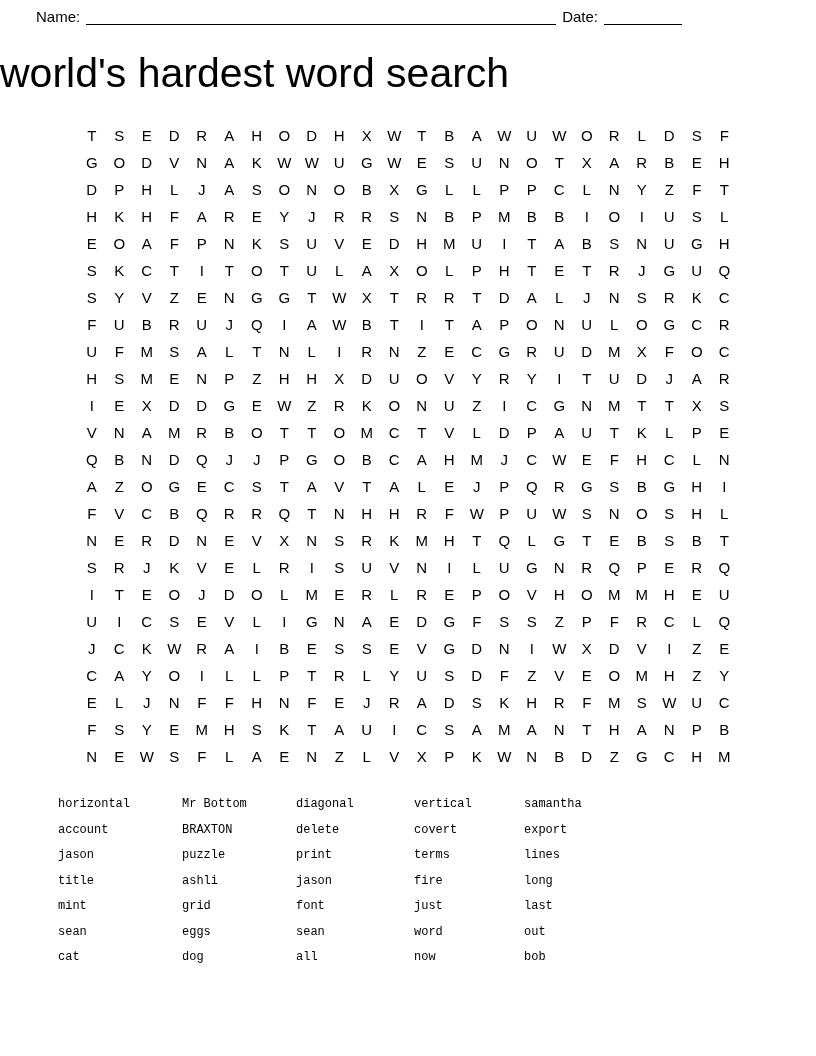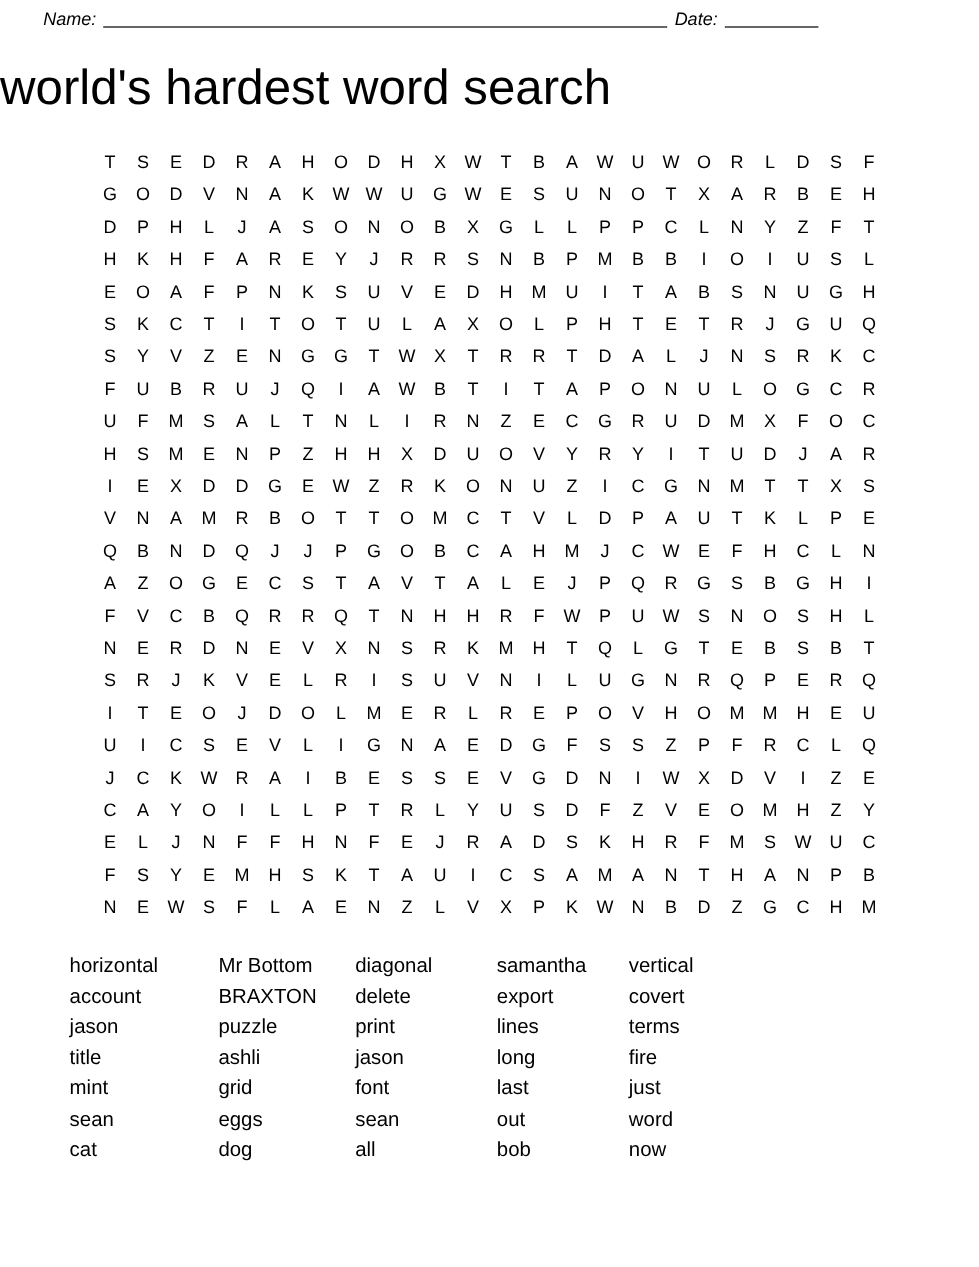--- a/index.html
+++ b/index.html
@@ -19,25 +19,24 @@
     width: 816px;
     height: 1056px;
     box-sizing: border-box;
     padding: 0;
     position: relative;
   }
 
   
   .meta-row {
     display: flex;
-    align-items: center;
+    align-items: flex-end;
     font-size: 15px;
     padding: 8px 72px 0 36px;
     white-space: nowrap;
-    font-style: italic;
   }
   .meta-label {
     font-size: 15px;
   }
   .meta-rule {
     display: inline-block;
     border-bottom: 1px solid #000;
     height: 11px;
     margin: 0 6px;
   }
@@ -84,23 +83,24 @@
     grid-template-columns: 124px 114px 118px 110px 118px auto;
     column-gap: 0px;
     padding-left: 12px;
     box-sizing: border-box;
   }
   .wl-col {
     display: flex;
     flex-direction: column;
   }
   .wl-item {
-    font-size: 17px;
+    font-size: 12px;
     line-height: 25.5px;
     white-space: nowrap;
+    font-family: Liberation Mono, monospace;
   }
 </style>
 </head>
 <body>
 
 <div class="page">
 
   <div class="meta-row">
     <span class="meta-label">Name:</span>
     <span class="meta-rule name-rule"></span>
@@ -759,32 +759,32 @@
       <div class="wl-col">
         <div class="wl-item">diagonal</div>
         <div class="wl-item">delete</div>
         <div class="wl-item">print</div>
         <div class="wl-item">jason</div>
         <div class="wl-item">font</div>
         <div class="wl-item">sean</div>
         <div class="wl-item">all</div>
       </div>
       <div class="wl-col">
+        <div class="wl-item">vertical</div>
+        <div class="wl-item">covert</div>
+        <div class="wl-item">terms</div>
+        <div class="wl-item">fire</div>
+        <div class="wl-item">just</div>
+        <div class="wl-item">word</div>
+        <div class="wl-item">now</div>
+      </div>
+      <div class="wl-col">
         <div class="wl-item">samantha</div>
         <div class="wl-item">export</div>
         <div class="wl-item">lines</div>
         <div class="wl-item">long</div>
         <div class="wl-item">last</div>
         <div class="wl-item">out</div>
         <div class="wl-item">bob</div>
       </div>
-      <div class="wl-col">
-        <div class="wl-item">vertical</div>
-        <div class="wl-item">covert</div>
-        <div class="wl-item">terms</div>
-        <div class="wl-item">fire</div>
-        <div class="wl-item">just</div>
-        <div class="wl-item">word</div>
-        <div class="wl-item">now</div>
-      </div>
     </div>
 
 </div>
 
 </body></html>

